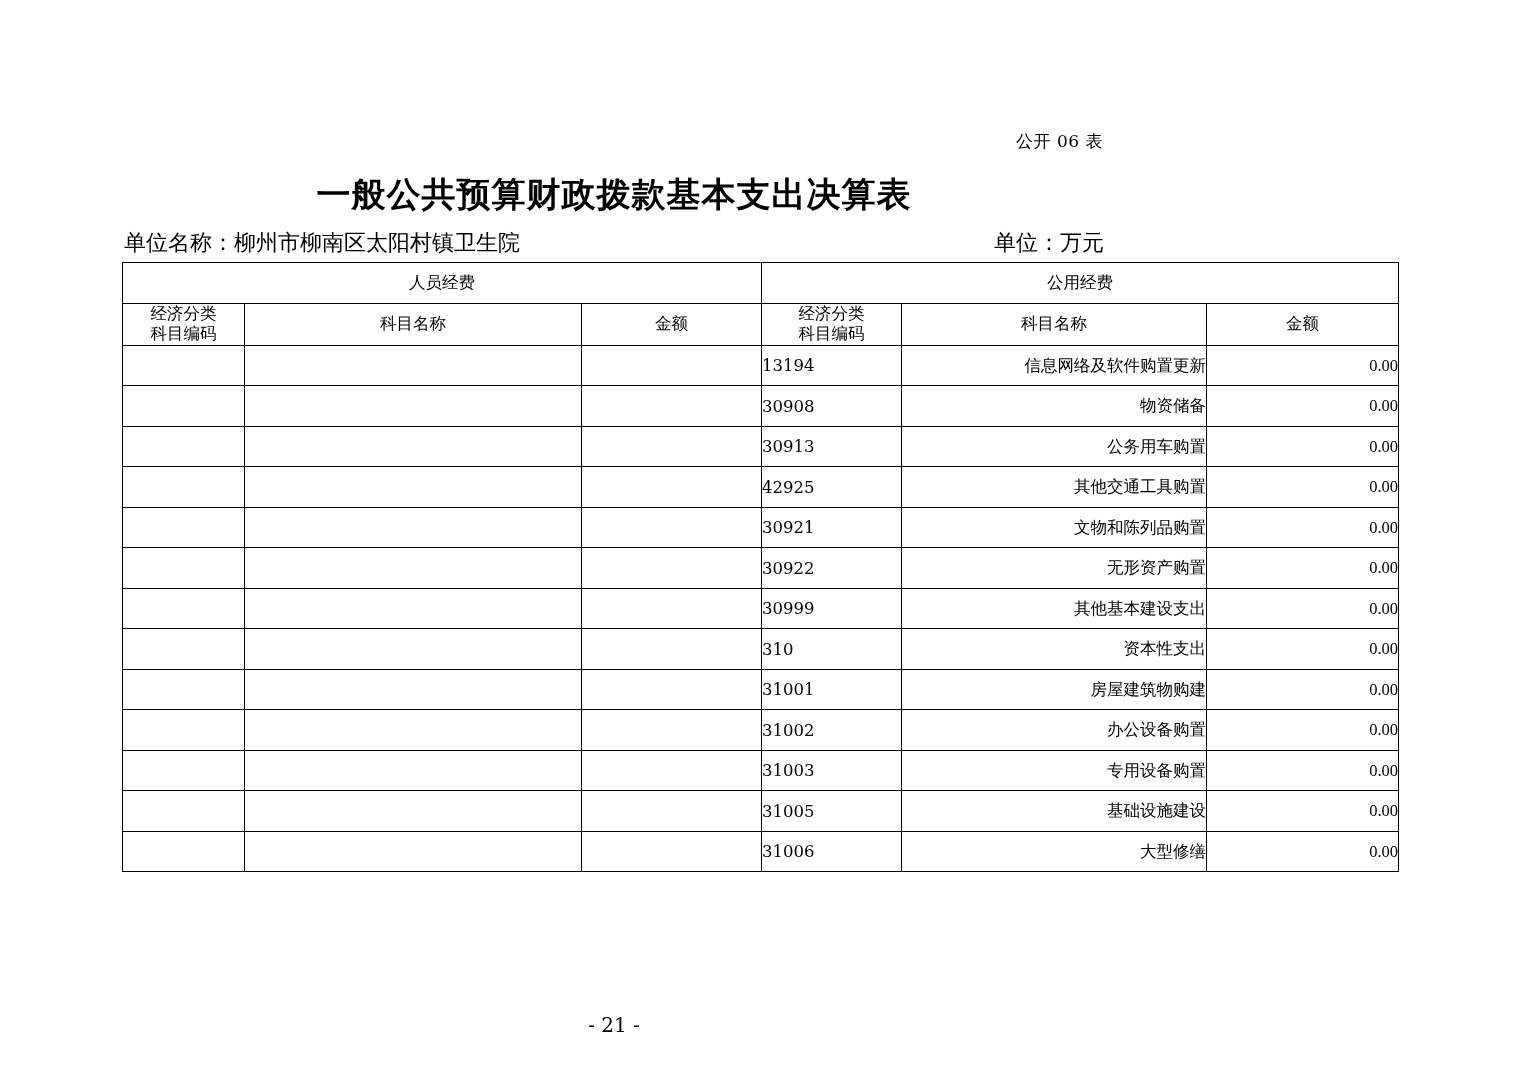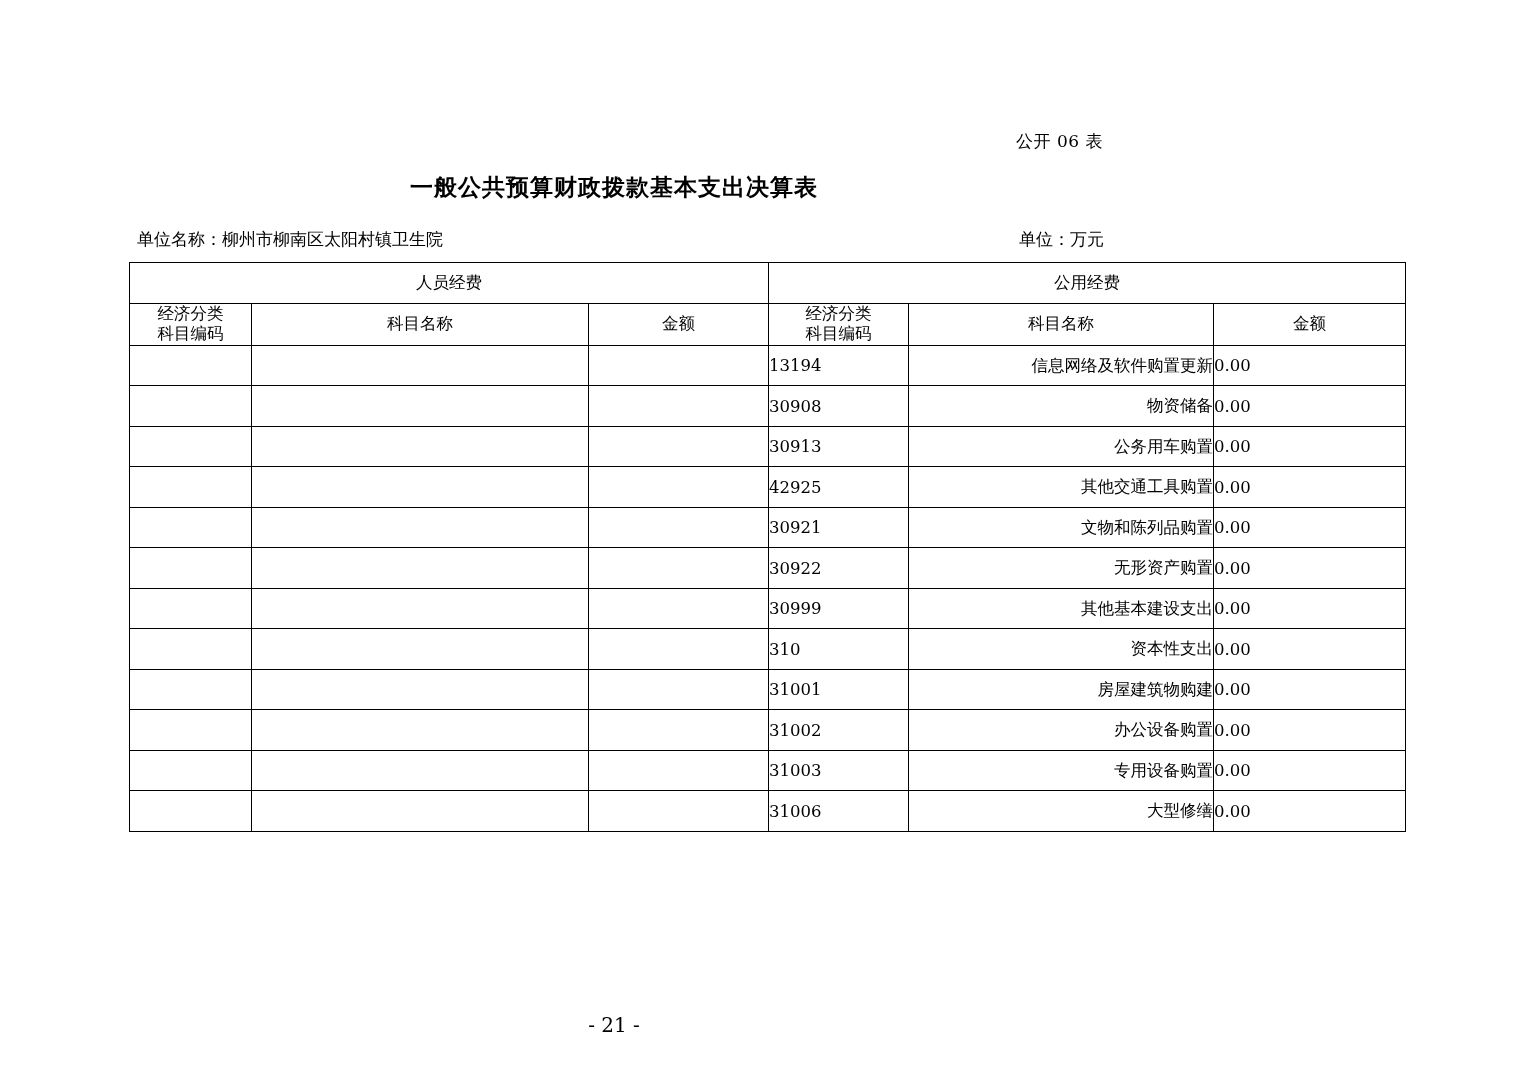--- a/index.html
+++ b/index.html
@@ -28,53 +28,51 @@
     right: 125px;
     font-size: 17px;
     letter-spacing: 0.5px;
   }
   .doc-title {
     position: absolute;
     top: 172px;
     left: 0;
     width: 100%;
     text-align: center;
-    font-size: 23px;
+    font-size: 34px;
     font-weight: bold;
     letter-spacing: 1px;
   }
   .meta-row {
     position: absolute;
     top: 228px;
     left: 124px;
     right: 124px;
     height: 22px;
-    font-size: 17px;
-    margin-left: 13px;
+    font-size: 22px;
   }
   .meta-left {
     position: absolute;
     left: 0;
     top: 0;
     white-space: nowrap;
   }
   .meta-right {
     position: absolute;
     right: 0;
     top: 0;
     white-space: nowrap;
   }
   table.budget {
     position: absolute;
     top: 262px;
     left: 122px;
     width: 1276px;
     border-collapse: collapse;
     table-layout: fixed;
-    margin-left: 7px;
   }
   table.budget td {
     border: 1px solid #000000;
     font-size: 16.5px;
     padding: 0;
     height: 39.5px;
     vertical-align: middle;
   }
   td.grp {
     text-align: center;
@@ -88,21 +86,22 @@
   td.code {
     padding-left: 14px;
     text-align: left;
   }
   td.name {
     padding-left: 14px;
     text-align: right;
   }
   td.amt {
     padding-right: 14px;
-    text-align: left;
+    text-align: right;
+    font-family: Liberation Serif, serif;
   }
   .page-num {
     position: absolute;
     top: 965px;
     left: 0;
     width: 100%;
     text-align: center;
     font-size: 20px;
     margin-top: 48px;
   }
@@ -235,20 +234,28 @@
         <td class="name"></td>
         <td class="amt"></td>
         <td class="code">31003</td>
         <td class="name">专用设备购置</td>
         <td class="amt">0.00</td>
       </tr>
       <tr>
         <td class="code"></td>
         <td class="name"></td>
         <td class="amt"></td>
+        <td class="code">31005</td>
+        <td class="name">基础设施建设</td>
+        <td class="amt">0.00</td>
+      </tr>
+      <tr>
+        <td class="code"></td>
+        <td class="name"></td>
+        <td class="amt"></td>
         <td class="code">31006</td>
         <td class="name">大型修缮</td>
         <td class="amt">0.00</td>
       </tr>
     </tbody>
   </table>
 
   <div class="page-num">- 21 -</div>
 
 </div>

